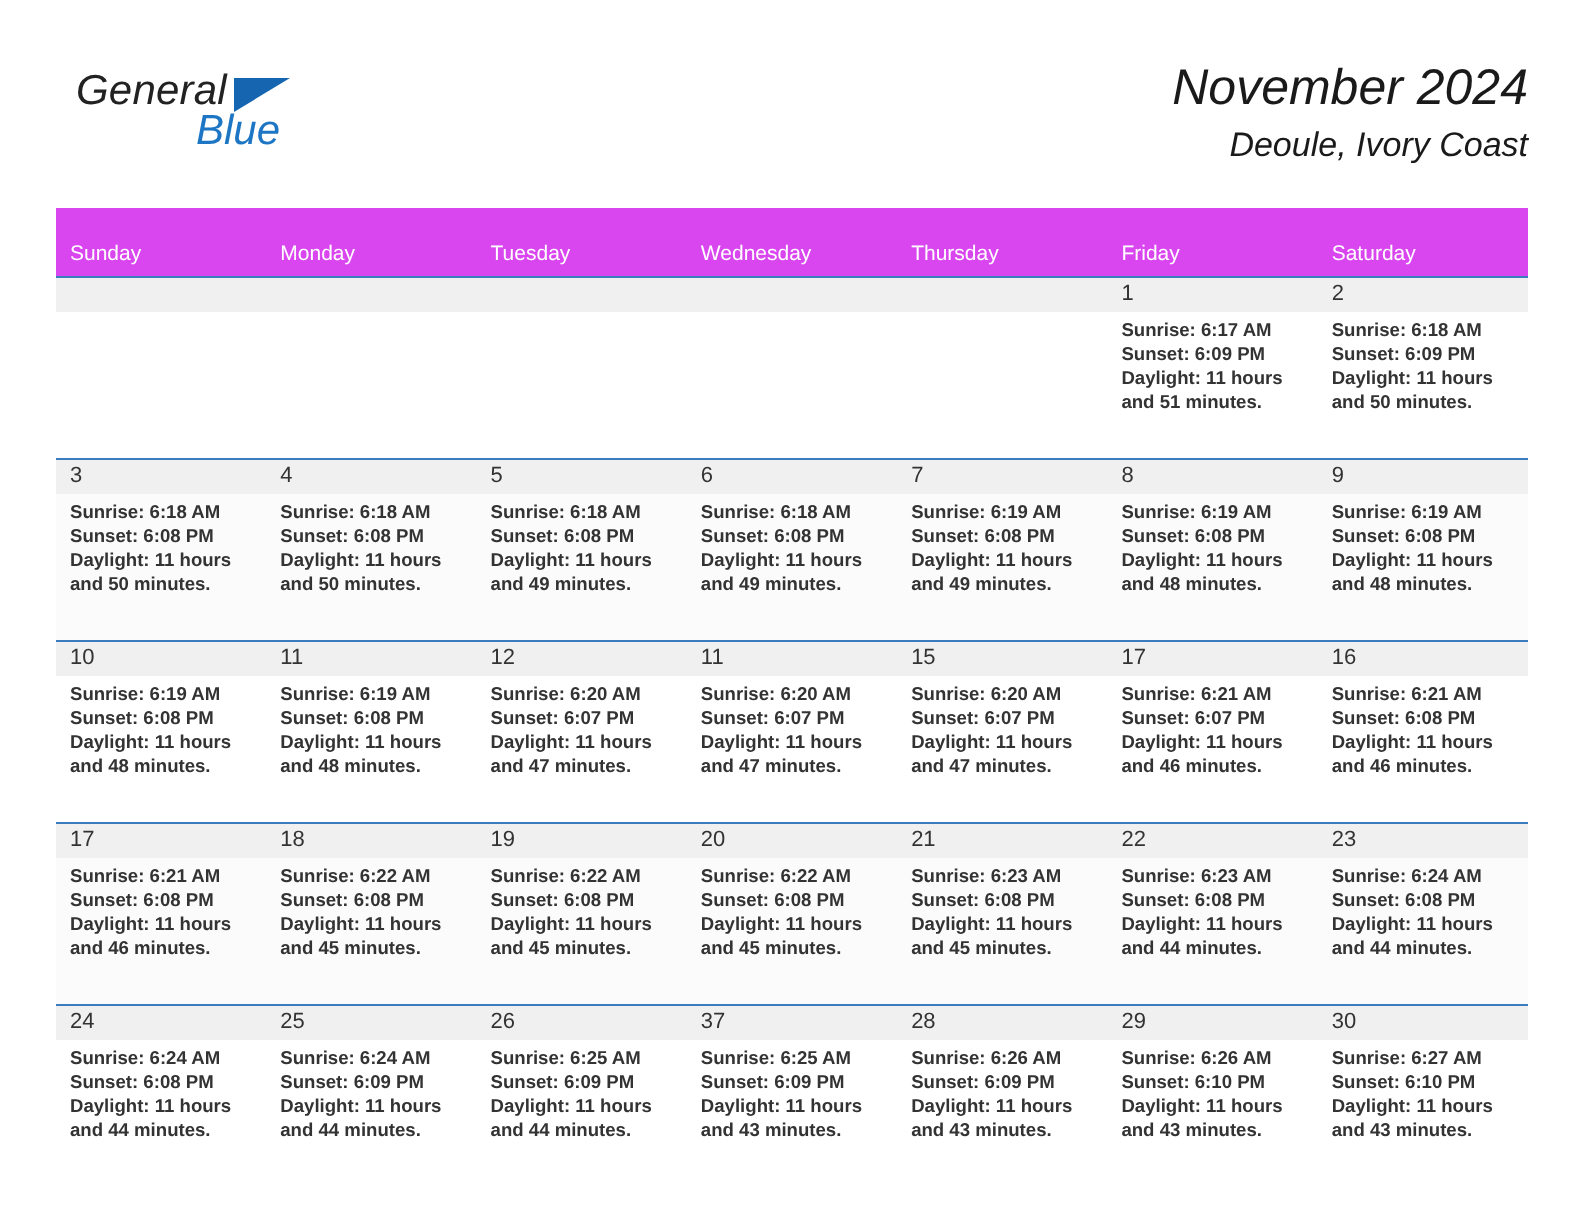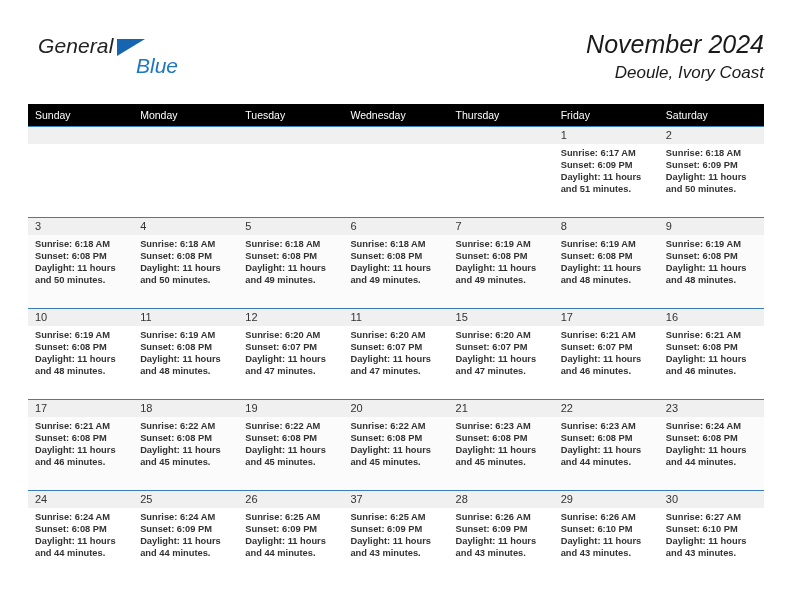--- a/index.html
+++ b/index.html
@@ -55,21 +55,20 @@
     border-left: 28px solid #1565b0;
     border-bottom: 17px solid transparent;
   }
   .brand-blue {
     position: absolute;
     left: 60px;
     top: 20px;
     font-size: 21px;
     color: #1d76c4;
     font-family: "Liberation Sans", sans-serif;
-    margin-left: 38px;
   }
 
   .titles {
     position: absolute;
     right: 8px;
     top: 0;
     text-align: right;
   }
   .month-title {
     font-size: 25px;
@@ -89,26 +88,26 @@
   
   .calendar {
     position: absolute;
     left: 28px;
     top: 104px;
     width: 736px;
     border-collapse: collapse;
     table-layout: fixed;
   }
   .calendar th {
-    background: #000000;
+    background: #d946ef;
     color: #ffffff;
     font-size: 10.5px;
     font-weight: normal;
     text-align: left;
-    padding: 5px 0 5px 7px;
+    padding: 17px 0 5px 7px;
     height: 12px;
     border: none;
   }
   .calendar td {
     vertical-align: top;
     padding: 0;
     border: none;
     border-top: 1px solid #3a7cbd;
     height: 90px;
     width: 105px;

